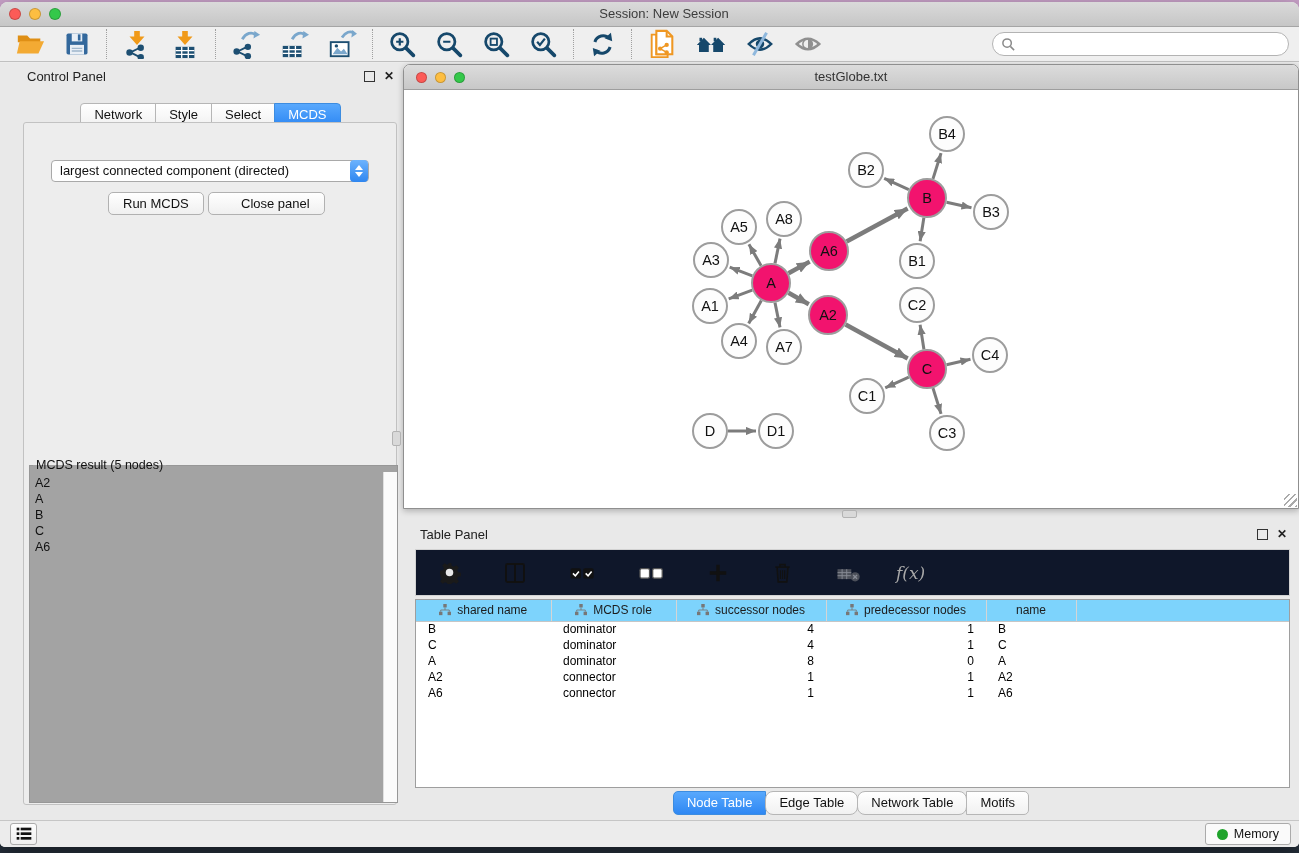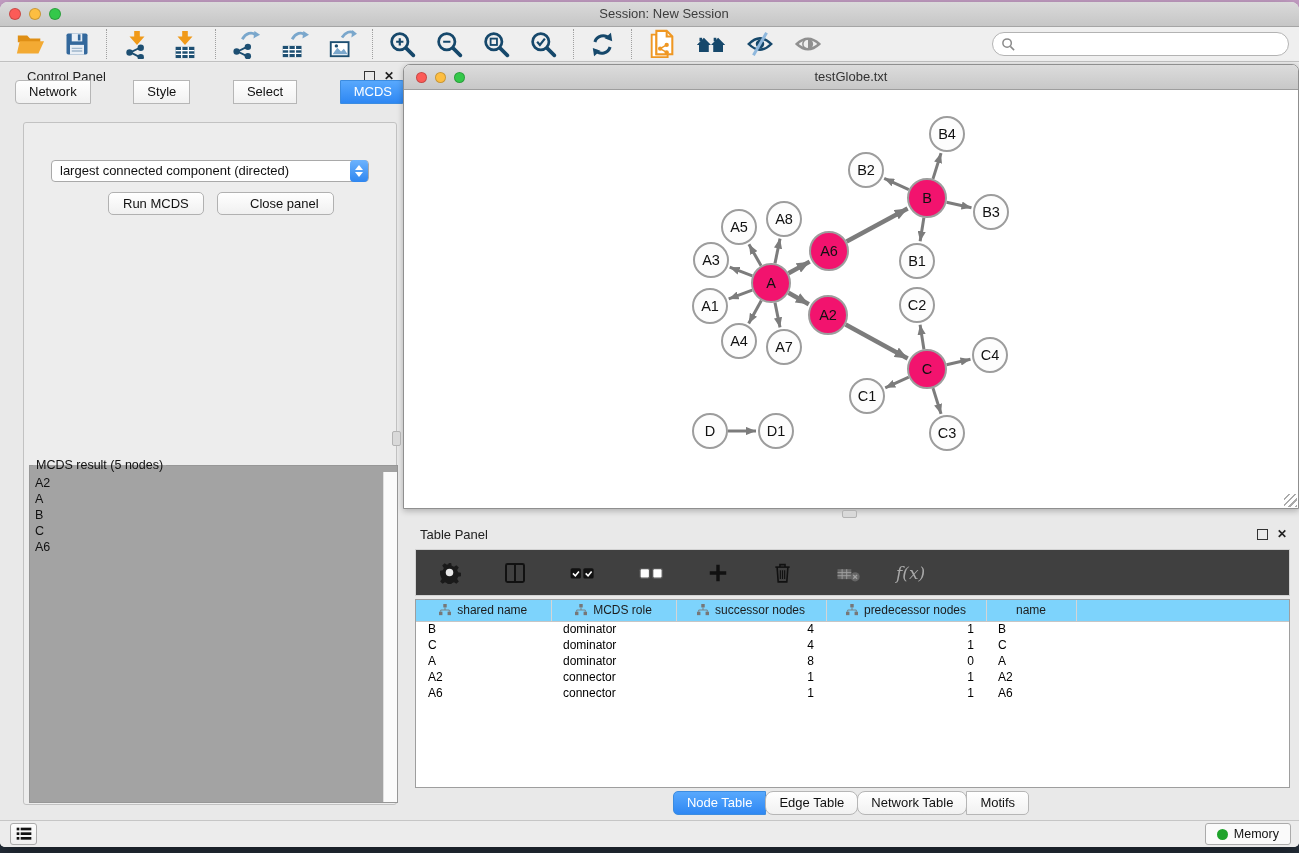--- a/index.html
+++ b/index.html
@@ -31,40 +31,40 @@
   
   #main { position:absolute; top:61px; left:0; right:0; bottom:27px; background:#e9e9e9; }
 
   
   #control-panel { position:absolute; left:0; top:0; width:391px; height:100%;margin-left:15px; }
   .panel-head { position:relative; height:26px; }
   .panel-head .ptitle { position:absolute; left:12px; top:6px; font-size:13px; color:#222; }
   .panel-ic { position:absolute; top:6px; width:14px; height:14px; display:flex; align-items:center; justify-content:center; }
   .float-ic::before { content:""; width:9px; height:9px; border:1.5px solid #333; display:block; }
   .close-ic::before { content:"✕"; font-size:12px; font-weight:bold; color:#222; }
-  #cp-tabs { position:absolute; top:17px; left:0; width:100%; display:flex; justify-content:space-between; }
+  #cp-tabs { position:absolute; top:40px; left:0; width:100%; display:flex; justify-content:center; }
   .tab { font-size:13px; background:linear-gradient(#ffffff,#f1f1f1); border:1px solid #b6b6b6;
          padding:3px 13px 4px; margin-left:-1px; color:#111; cursor:default; white-space:nowrap; }
   .tab:first-child { border-radius:4px 0 0 4px; margin-left:0; }
   .tab:last-child  { border-radius:0 4px 4px 0; }
   .tab.sel { background:linear-gradient(#58a8fd,#2e87f3); color:#fff; border-color:#3c8ce0; }
   #cp-body { position:absolute; left:8px; top:59px; width:374px; height:683px;
              background:#ededed; border:1px solid #c2c2c2; border-radius:3px; }
   #opt-label { position:absolute; top:14px; width:100%; text-align:center; font-size:13px; color:#111; }
   #criterion { position:absolute; left:27px; top:37px; width:318px; height:22px; background:#fff;
                border:1px solid #a9a9a9; border-radius:4px; font-size:13px; line-height:20px;
                padding-left:8px; color:#111; }
   #criterion .spin { position:absolute; right:0; top:-1px; width:18px; height:22px; border-radius:4px;
                background:linear-gradient(#6db3fd,#2f86f0); display:flex; flex-direction:column;
                align-items:center; justify-content:center; gap:2px; }
   .chev-up   { width:0; height:0; border-left:4px solid transparent; border-right:4px solid transparent; border-bottom:5px solid #fff; }
   .chev-down { width:0; height:0; border-left:4px solid transparent; border-right:4px solid transparent; border-top:5px solid #fff; }
   .cp-btn { position:absolute; top:69px; height:23px; background:linear-gradient(#ffffff,#f0f0f0);
             border:1px solid #b1b1b1; border-radius:5px; font-size:13px; color:#111; padding:0 14px; }
-  #run-btn { left:84px; } #closep-btn { left:193px;padding-left:32px; }
+  #run-btn { left:84px; } #closep-btn { left:184px;padding-left:32px; }
   #mcds-box { position:absolute; left:14px; top:395px; width:369px; height:345px; background:#a3a3a3;
               border:1px solid #979797; font-size:12.5px; padding:2px 0 0 0; }
   #mcds-box legend { font-size:12.5px; color:#111; margin-left:3px; padding:0 3px; }
   #mcds-list { padding:1px 5px; line-height:16px; color:#111; }
   #mcds-scroll { position:absolute; right:0; top:0; bottom:0; width:14px; background:#fbfbfb; border-left:1px solid #e0e0e0; }
 
   
   #network-window { position:absolute; left:403px; top:1px; width:896px; height:445px;
                     border:1px solid #8f8f8f; border-radius:7px 7px 0 0; background:#fff;
                     box-shadow:0 2px 6px rgba(0,0,0,.25); }
@@ -73,21 +73,21 @@
   #nw-titlebar .title { text-align:center; line-height:24px; font-size:13px; color:#333; }
   #nw-canvas { position:absolute; top:25px; left:0; right:0; bottom:0; background:#fff;margin-top:12px; }
   #resize-grip { position:absolute; right:1px; bottom:1px; width:13px; height:13px;
     background:repeating-linear-gradient(135deg, transparent 0 3px, #aaa 3px 4.5px); }
   .split-handle { position:absolute; background:#d9d9d9; border:1px solid #b3b3b3; border-radius:2px; }
   #split-left { left:392px; top:368px; width:9px; height:15px; }
   #split-bottom { left:842px; top:447px; width:15px; height:8px; }
 
   
   #table-panel { position:absolute; left:403px; top:458px; right:0; height:300px; }
-  #tp-toolbar { position:absolute; left:12px; right:9px; top:28px; height:47px; background:#404040;
+  #tp-toolbar { position:absolute; left:12px; right:9px; top:28px; height:47px; background:#0f172a;
                 border:1px solid #d2d2d2; display:flex; align-items:center; padding-left:14px; gap:26px; }
   .tp-btn { background:none; border:none; padding:0 8px; display:flex; align-items:center; }
   .fx { font-family:"DejaVu Serif",serif; font-style:italic; font-size:17px; color:#a8a8a8; }
   #tp-tablewrap { position:absolute; left:12px; right:9px; top:78px; height:189px;
                   border:1px solid #9e9e9e; background:#fff; overflow:hidden; }
   #tp-table { border-collapse:collapse; width:100%; table-layout:fixed; }
   #tp-table th { height:21px; background:#7dd3fc; border-bottom:1px solid #c6c6c6;
                  border-right:1px solid #d5d5d5; font-weight:normal; font-size:12px; color:#1c1c1c; }
   #tp-table th:last-child { border-right:none; }
   .thc { display:flex; align-items:center; justify-content:center; gap:6px; }

